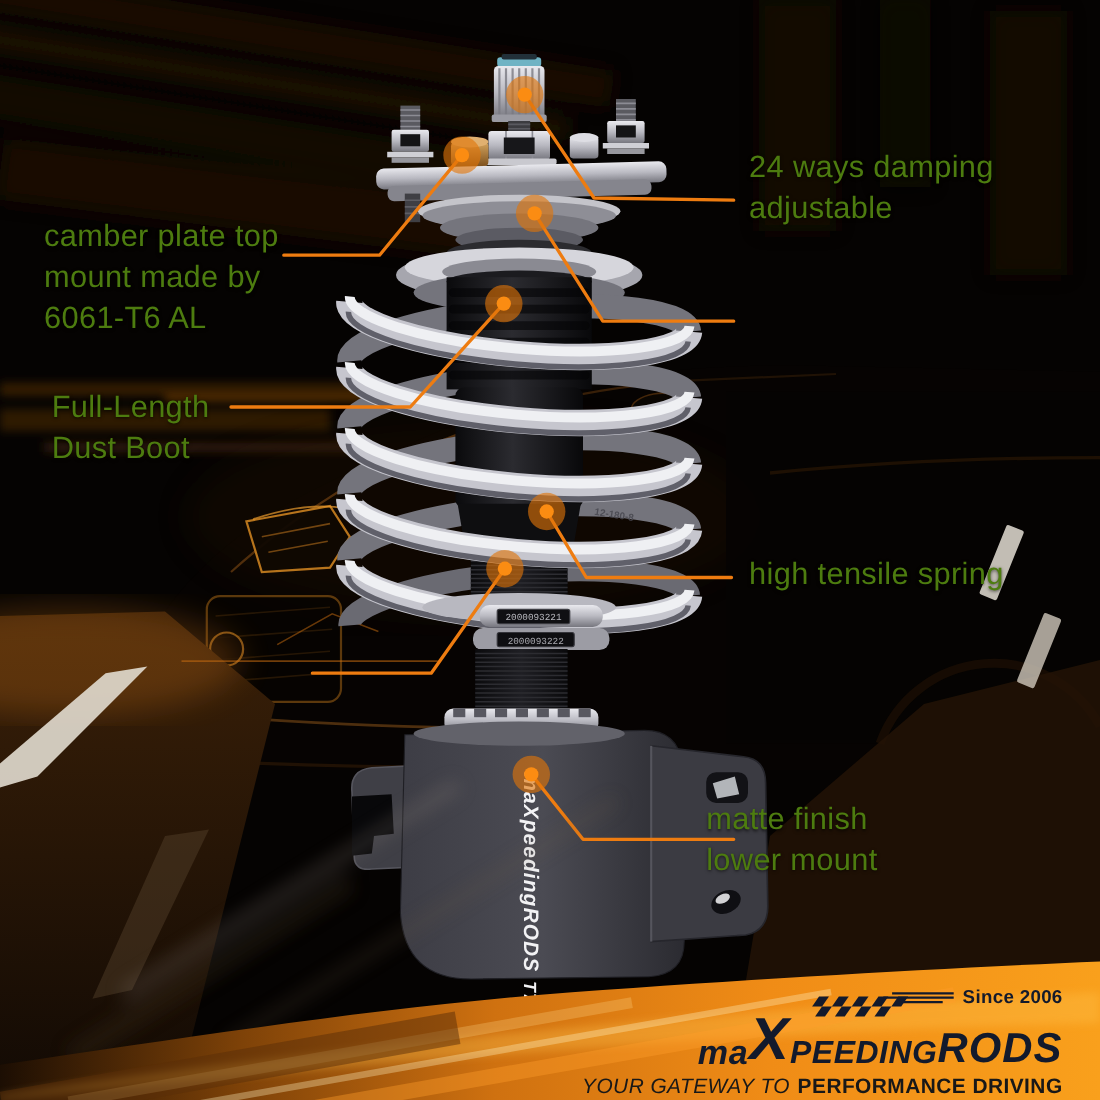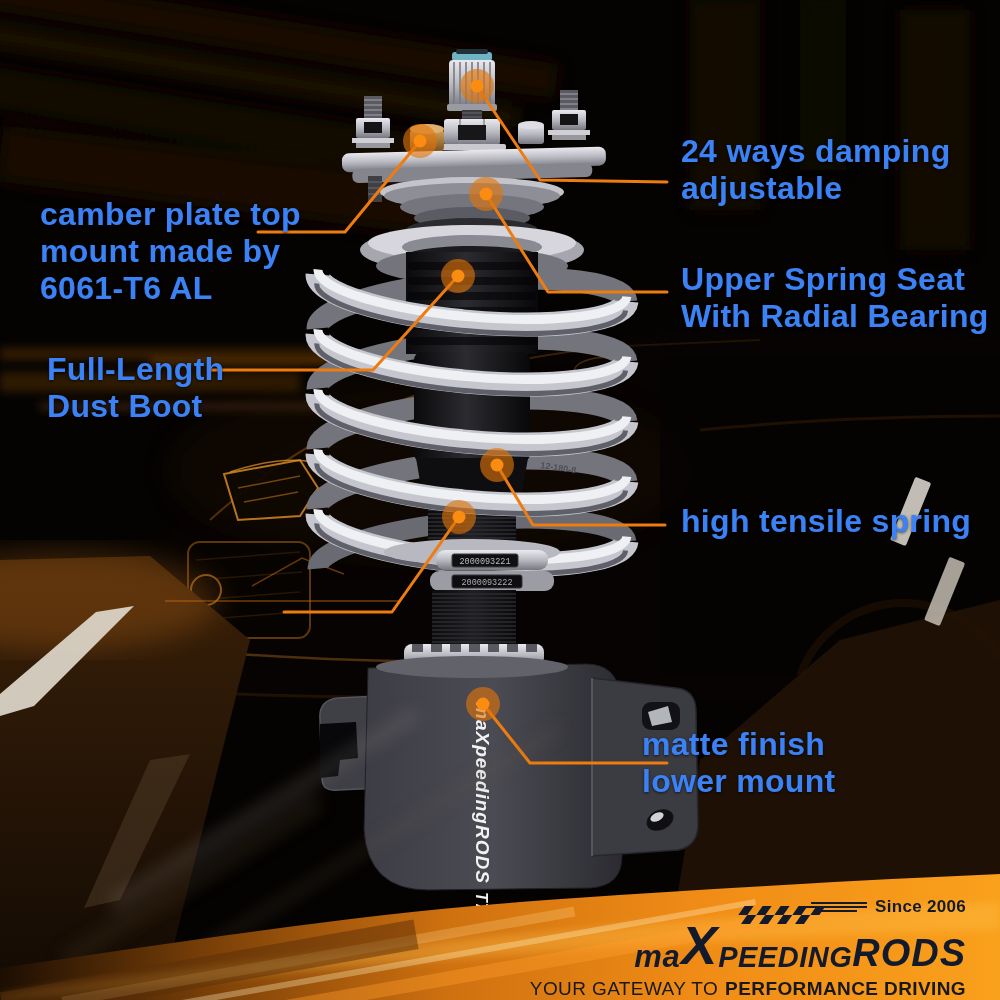--- a/index.html
+++ b/index.html
@@ -1,19 +1,19 @@
 <!DOCTYPE html>
 <html><head>
 <meta charset="utf-8">
 <style>
   html,body{margin:0;padding:0;background:#000;}
   #screen{position:relative;width:1000px;height:1000px;overflow:hidden;background:#050302;
           font-family:"Liberation Sans",sans-serif;}
   #scene{position:absolute;left:0;top:0;}
-  .callout-label{position:absolute;color:#3b82f6;font-size:32px;font-weight:700;line-height:37px;
+  .callout-label{position:absolute;color:#4d7c0f;font-size:28px;font-weight:400;line-height:37px;
                  white-space:pre-line;letter-spacing:.3px;text-shadow:0 1px 3px rgba(0,0,0,.65);}
   .cl-0{left:681px;top:133px;}
   .cl-1{left:40px;top:196px;}
   .cl-2{left:681px;top:261px;}
   .cl-3{left:47px;top:351px;}
   .cl-4{left:681px;top:503px;}
   .cl-5{left:47px;top:583px;}
   .cl-6{left:642px;top:726px;}
   
   .brand{position:absolute;left:606px;top:897px;width:360px;color:#131a2c;}
@@ -21,21 +21,21 @@
   .since-text{font-size:17px;font-weight:600;letter-spacing:.3px;text-align:right;}
   .brand-name{position:relative;display:flex;justify-content:flex-end;align-items:flex-end;
               font-style:italic;font-weight:800;margin-top:1px;line-height:1;}
   .bn-ma{font-size:31px;letter-spacing:.5px;}
   .bn-x{font-size:54px;margin:0 1px;}
   .bn-peeding{font-size:29px;text-transform:uppercase;letter-spacing:.5px;}
   .bn-rods{font-size:38px;letter-spacing:1px;font-style:italic;}
   .flag{position:absolute;left:118px;top:-14px;}
   .brand-tagline{display:flex;justify-content:flex-end;gap:7px;margin-top:6px;font-size:19px;
                  letter-spacing:.4px;color:#181818;white-space:nowrap;}
-  .tg-light{font-weight:400;}
+  .tg-light{font-weight:400;font-style:italic;}
   .tg-bold{font-weight:800;}
 </style>
 </head>
 <body>
 
 <div id="screen">
 
 <svg id="scene" width="1000" height="1000" viewBox="0 0 1000 1000">
   <defs>
     <linearGradient id="gMetal" x1="0" y1="0" x2="0" y2="1">
@@ -355,22 +355,20 @@
       <rect x="0" y="905" width="420" height="30" fill="#5a2e08" opacity=".5"></rect>
     </g>
   </g>
 </svg>
 
 <div class="callout-label cl-0">24 ways damping
 adjustable</div>
 <div class="callout-label cl-1">camber plate top
 mount made by
 6061-T6 AL</div>
-<div class="callout-label cl-2">Upper Spring Seat
-With Radial Bearing</div>
 <div class="callout-label cl-4">high tensile spring</div>
 <div class="callout-label cl-3">Full-Length
 Dust Boot</div>
 <div class="callout-label cl-6">matte finish
 lower mount</div>
 
 <div class="brand">
   <div class="brand-since-row">
     <svg width="72" height="14" viewBox="0 0 72 14">
       <path d="M14,3 H70 M6,7 H70 M18,11 H60" stroke="#131a2c" stroke-width="2"></path>

